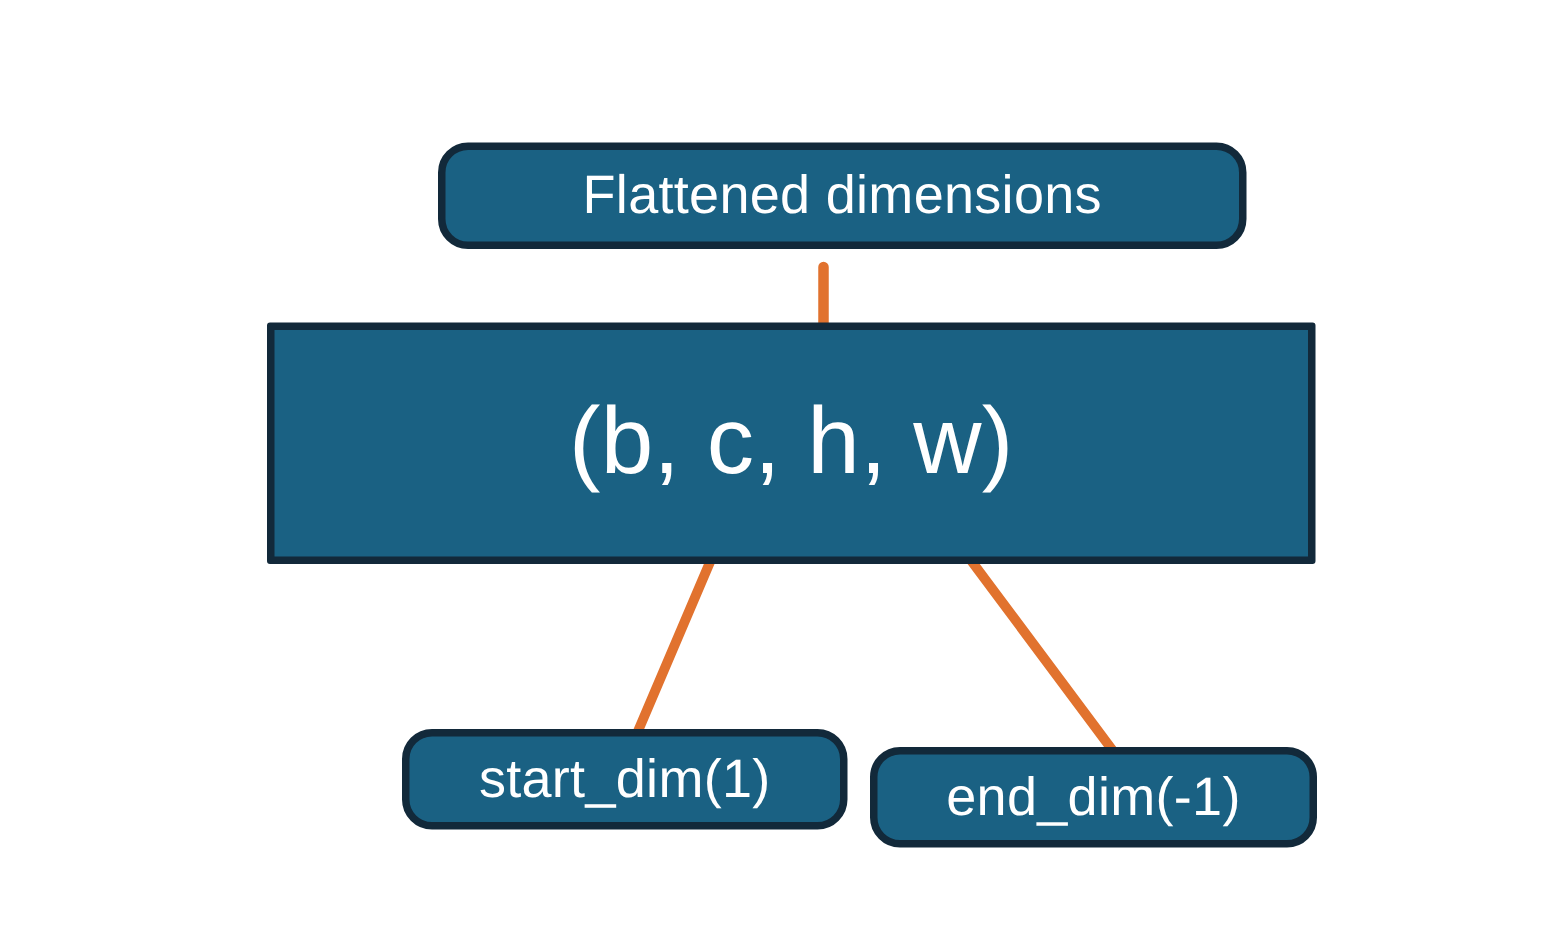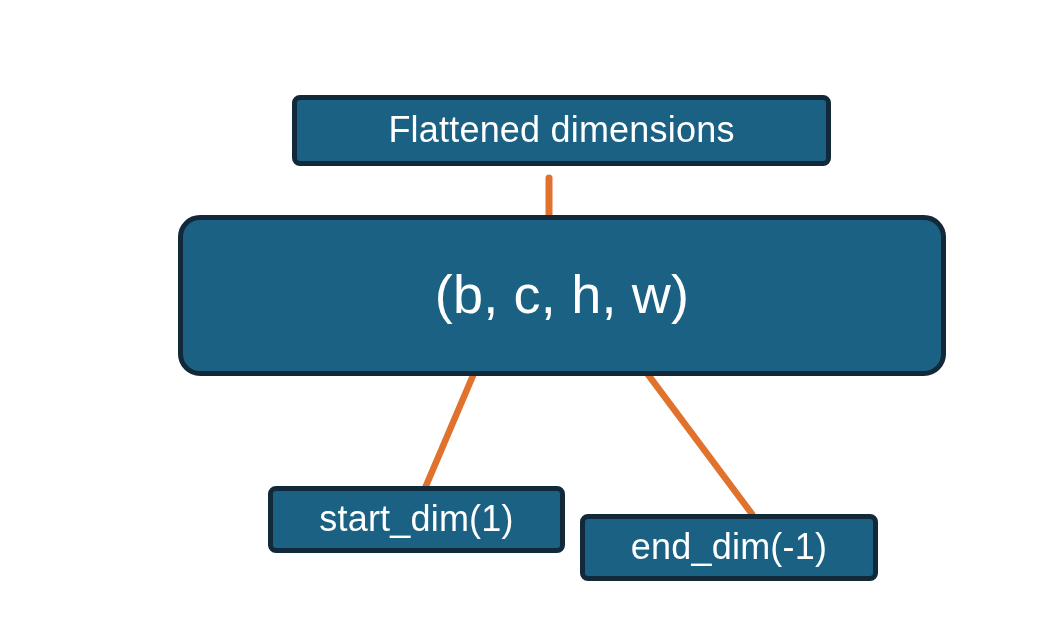--- a/index.html
+++ b/index.html
@@ -15,55 +15,55 @@
     width: 1038px;
     height: 632px;
     background: #ffffff;
     overflow: hidden;
   }
   .node {
     position: absolute;
     box-sizing: border-box;
     background: #1a6183;
     border: 5px solid #12293a;
-    border-radius: 8px;
+    border-radius: 20px;
     display: flex;
     align-items: center;
     justify-content: center;
     color: #ffffff;
     text-align: center;
     line-height: 1.05;
     white-space: nowrap;
     letter-spacing: 0.2px;
   }
   #node-flattened {
     left: 292px;
     top: 95px;
     width: 539px;
     height: 71px;
     font-size: 36px;
   }
   #node-shape {
     left: 178px;
     top: 215px;
-    width: 768px;
+    width: 699px;
     height: 161px;
-    font-size: 54px;
-    border-radius: 22px;
+    font-size: 63px;
+    border-radius: 2px;
   }
   #node-start-dim {
     left: 268px;
     top: 486px;
     width: 297px;
     height: 67px;
     font-size: 36px;
   }
   #node-end-dim {
     left: 580px;
-    top: 514px;
+    top: 498px;
     width: 298px;
     height: 67px;
     font-size: 36px;
   }
   .node .node-label {
     display: block;
     transform: translateY(-1px);
   }
   #overlay {
     position: absolute;

